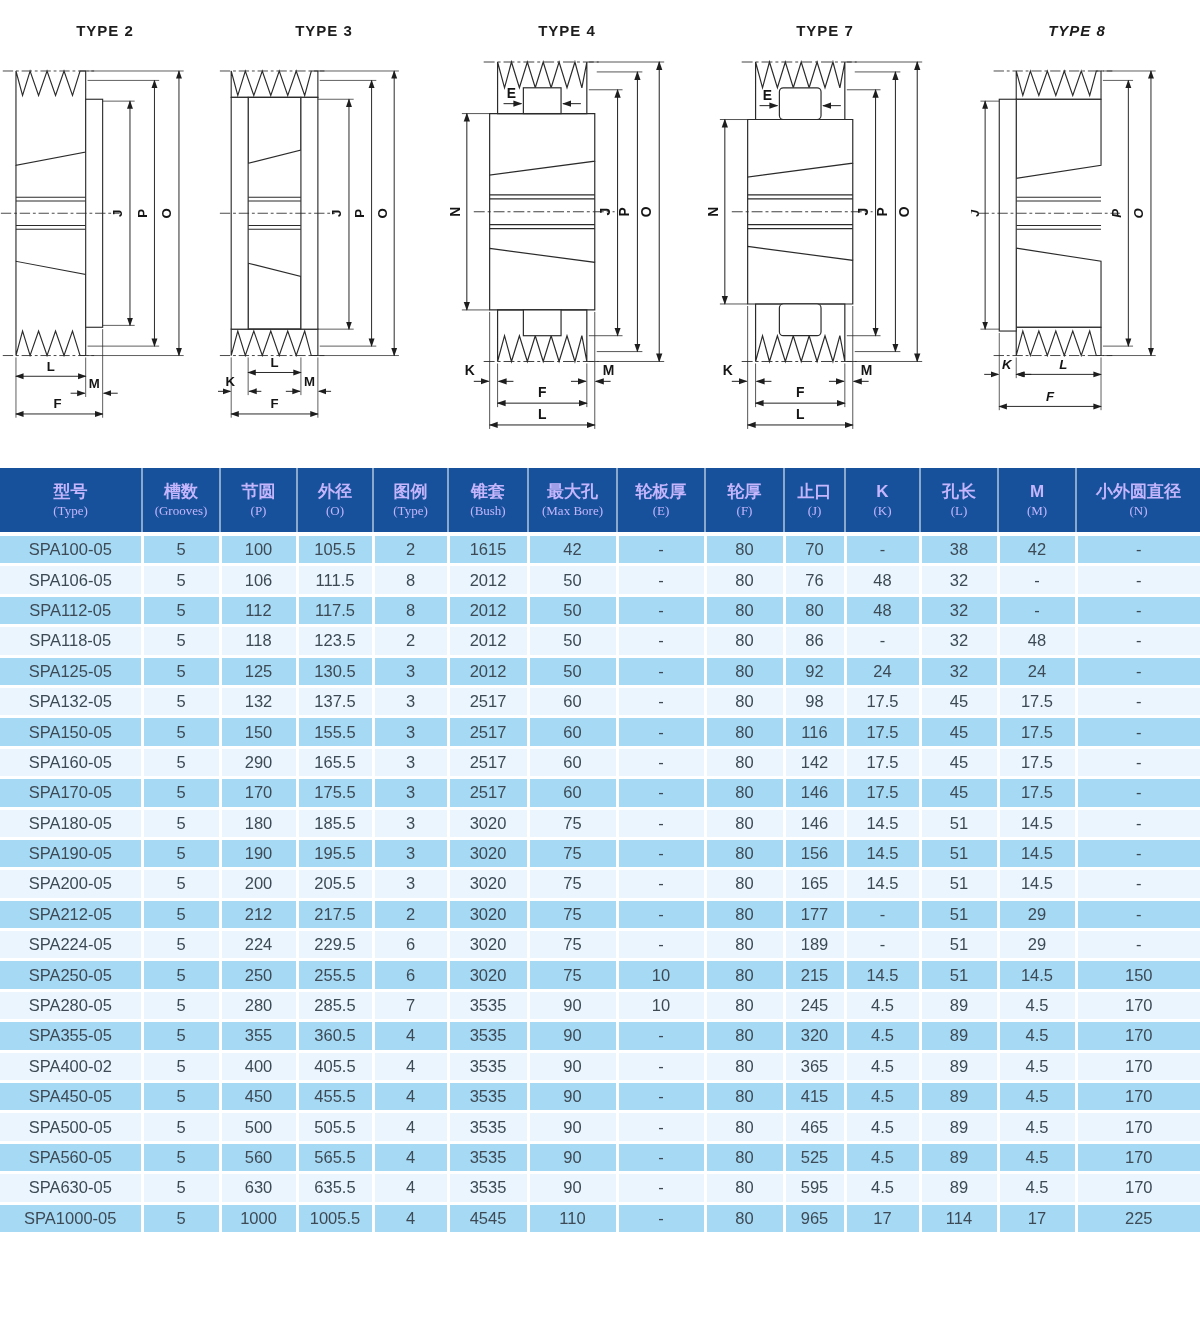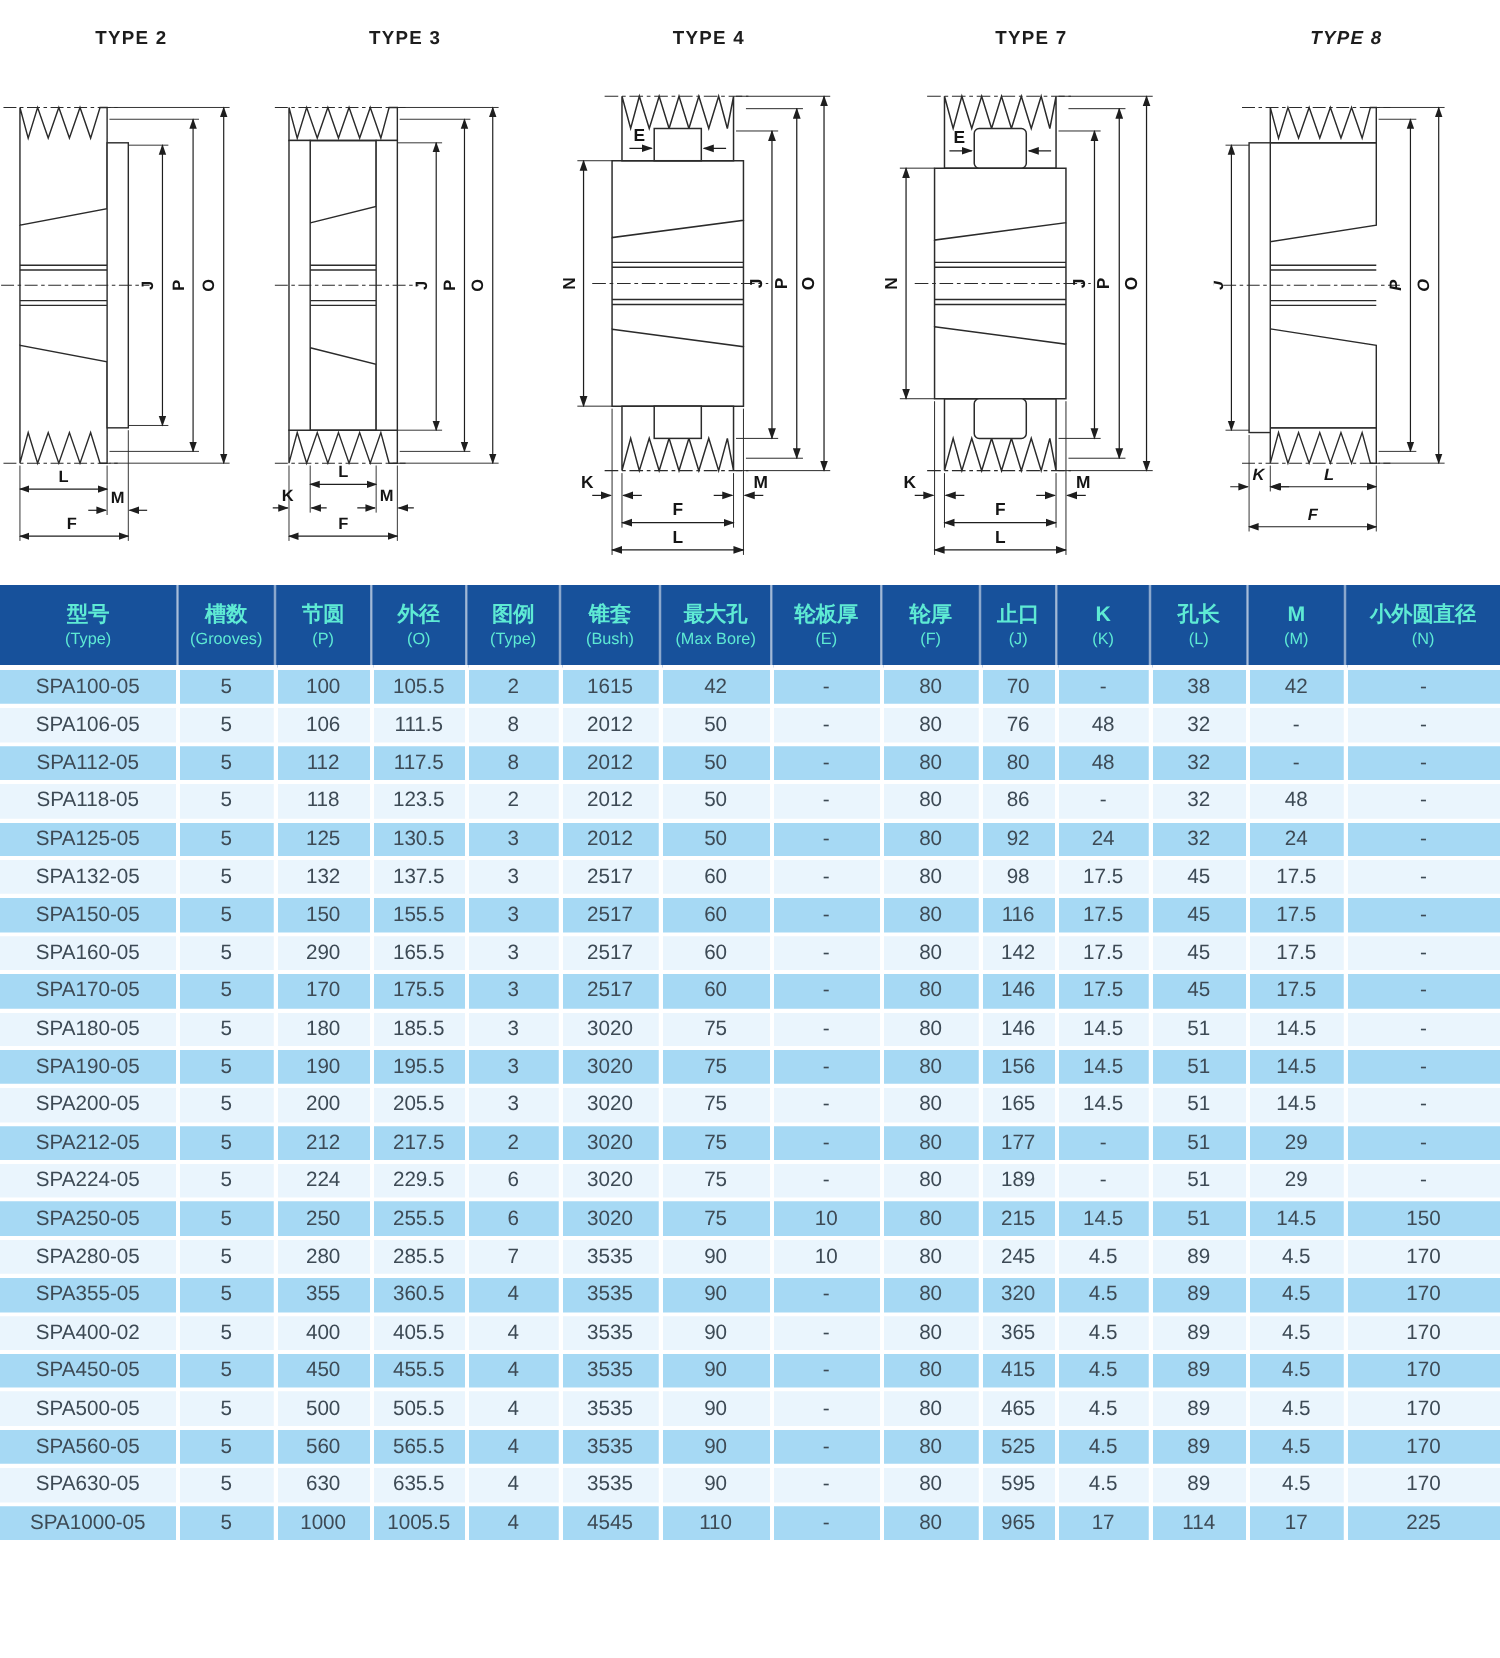--- a/index.html
+++ b/index.html
@@ -3,36 +3,36 @@
 <meta charset="utf-8">
 <style>
   html,body{margin:0;padding:0;background:#fff;}
   body{font-family:"Liberation Sans","DejaVu Sans",sans-serif;}
   .page{width:1200px;margin:0 auto;background:#fff;}
 
   
   .diagram-strip{display:flex;height:468px;padding-top:14px;box-sizing:border-box;background:#fff;}
   .diagram{display:flex;flex-direction:column;align-items:center;box-sizing:border-box;}
   .d1{width:17.5%;} .d2{width:19%;} .d3{width:21.5%;} .d4{width:21.5%;} .d5{width:20.5%;font-style:italic;}
-  .diagram-title{font-weight:bold;font-size:15px;color:#1d1d1d;letter-spacing:1px;margin:8px 0 19px 0;}
+  .diagram-title{font-weight:bold;font-size:15px;color:#1d1d1d;letter-spacing:1px;margin:8px 0 4px 0;}
   svg.dwg{display:block;}
   .dwg .s{stroke:#2b2b2b;stroke-width:1.2;fill:none;}
   .dwg .w{stroke:#2b2b2b;stroke-width:1.2;fill:#fff;}
   .dwg .thin{stroke:#2b2b2b;stroke-width:.8;fill:none;}
   .dwg .dim{stroke:#1e1e1e;stroke-width:1;fill:none;}
   .dwg .cl{stroke:#2b2b2b;stroke-width:.9;fill:none;stroke-dasharray:11 3 3 3;}
   .dwg text{fill:#151515;font-size:14px;font-weight:700;font-family:"Liberation Sans","DejaVu Sans",sans-serif;}
 
   
   table.spec{width:1200px;border-collapse:collapse;table-layout:fixed;}
-  table.spec thead th{background:var(--hdr,#17519B);color:#5eead4;padding:0;height:64px;vertical-align:middle;
+  table.spec thead th{background:var(--hdr,#17519B);color:#c4b5fd;padding:0;height:64px;vertical-align:middle;
     border-right:2px solid rgba(255,255,255,.5);border-bottom:4px solid #fff;}
   table.spec thead th:last-child{border-right:none;}
   table.spec thead .zh{font-size:17px;font-weight:700;line-height:20px;}
-  table.spec thead .en{font-size:13px;font-weight:400;line-height:17px;}
+  table.spec thead .en{font-size:13px;font-weight:400;line-height:17px;font-family:Liberation Serif, serif;}
   table.spec td{text-align:center;font-size:16.5px;color:#3d4a55;height:27.4px;padding:0;
     border-right:3px solid #fff;border-bottom:3px solid #fff;white-space:nowrap;overflow:hidden;}
   table.spec td:last-child{border-right:none;}
   table.spec tbody tr:nth-child(odd){background:#A6D9F4;}
   table.spec tbody tr:nth-child(even){background:#EAF5FD;}
   table.spec th{text-align:center;}
 </style>
 </head>
 <body>
 

